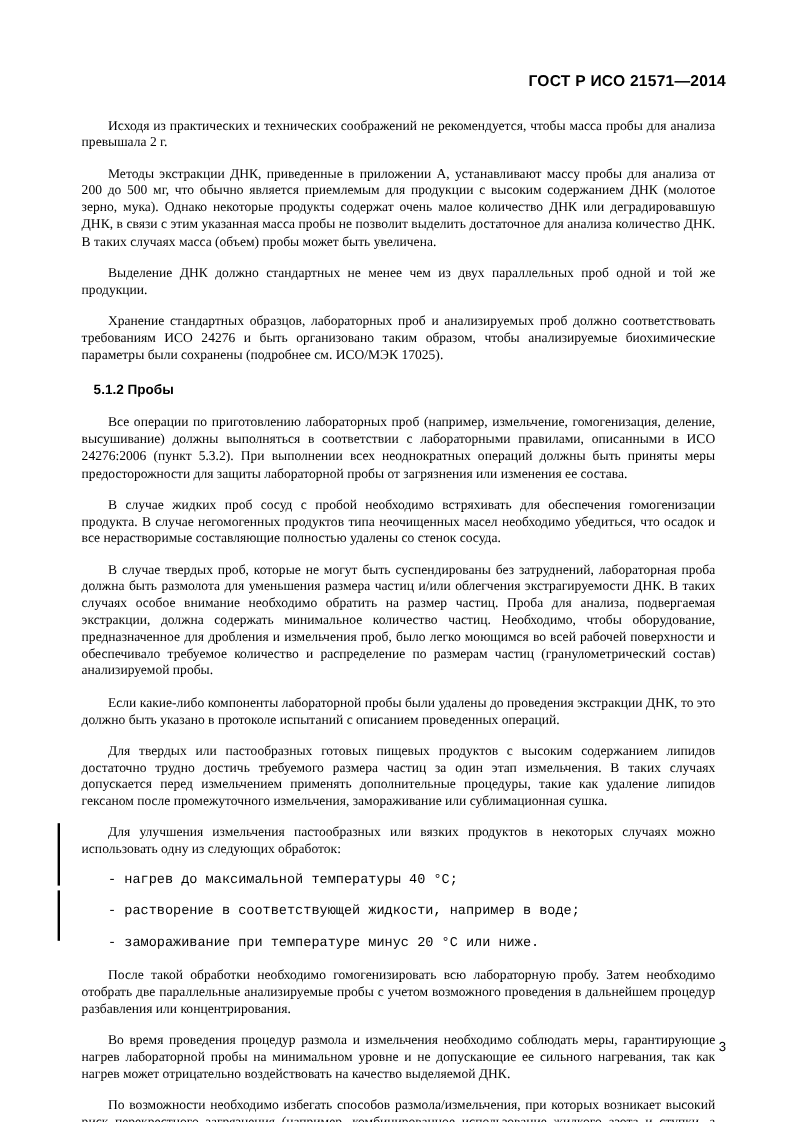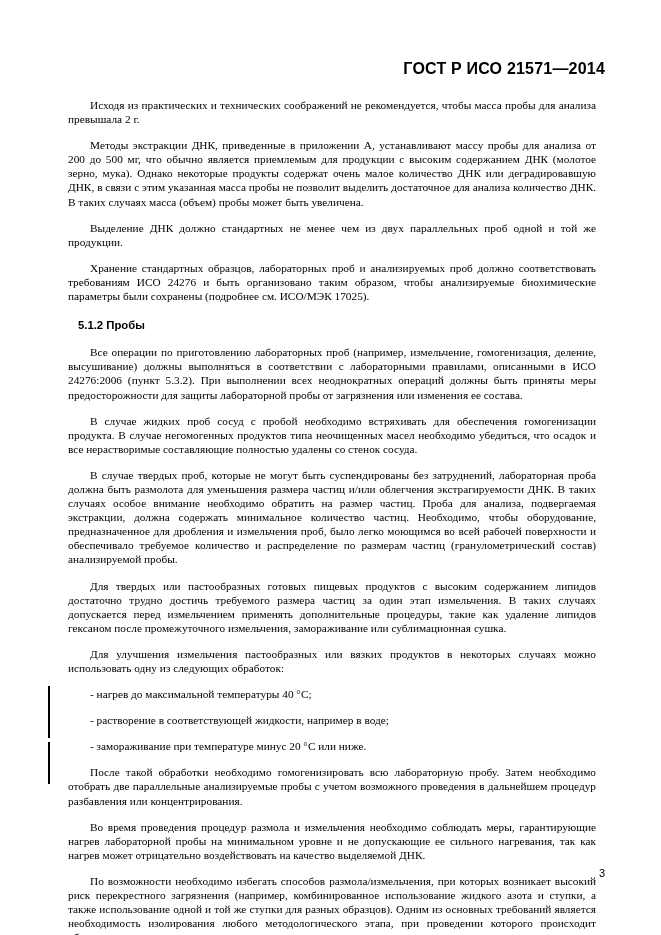--- a/index.html
+++ b/index.html
@@ -20,40 +20,41 @@
     width: 661px;
     height: 935px;
     box-sizing: border-box;
     padding: 0;
   }
   .header {
     position: absolute;
     top: 60px;
     right: 56px;
     font-family: "Liberation Sans", sans-serif;
-    font-size: 16px;
+    font-size: 13px;
     font-weight: bold;
     letter-spacing: 0.2px;
   }
   .content {
     position: absolute;
     top: 86px;
     left: 56px;
     width: 552px;
   }
   p {
     margin: 12px;
     font-size: 11.3px;
     line-height: 14.1px;
     text-align: justify;
     text-indent: 22px;
     hyphens: auto;
   }
   p.dash {
     text-indent: 22px;
+    font-family: Liberation Mono, monospace;
   }
   .clause {
     margin: 0;
     font-family: "Liberation Sans", sans-serif;
     font-size: 11.3px;
     font-weight: bold;
     line-height: 14.1px;
     text-indent: 22px;
     padding-top: 3px;
     padding-bottom: 1px;
@@ -81,20 +82,21 @@
 
   <div class="content">
       <p>Исходя из практических и технических соображений не рекомендуется, чтобы масса пробы для анализа превышала 2 г.</p>
       <p>Методы экстракции ДНК, приведенные в приложении А, устанавливают массу пробы для анализа от 200 до 500 мг, что обычно является приемлемым для продукции с высоким содержанием ДНК (молотое зерно, мука). Однако некоторые продукты содержат очень малое количество ДНК или деградировавшую ДНК, в связи с этим указанная масса пробы не позволит выделить достаточное для анализа количество ДНК. В таких случаях масса (объем) пробы может быть увеличена.</p>
       <p>Выделение ДНК должно стандартных не менее чем из двух параллельных проб одной и той же продукции.</p>
       <p>Хранение стандартных образцов, лабораторных проб и анализируемых проб должно соответствовать требованиям ИСО 24276 и быть организовано таким образом, чтобы анализируемые биохимические параметры были сохранены (подробнее см. ИСО/МЭК 17025).</p>
       <div class="clause">5.1.2 Пробы</div>
       <p>Все операции по приготовлению лабораторных проб (например, измельчение, гомогенизация, деление, высушивание) должны выполняться в соответствии с лабораторными правилами, описанными в ИСО 24276:2006 (пункт 5.3.2). При выполнении всех неоднократных операций должны быть приняты меры предосторожности для защиты лабораторной пробы от загрязнения или изменения ее состава.</p>
       <p>В случае жидких проб сосуд с пробой необходимо встряхивать для обеспечения гомогенизации продукта. В случае негомогенных продуктов типа неочищенных масел необходимо убедиться, что осадок и все нерастворимые составляющие полностью удалены со стенок сосуда.</p>
       <p>В случае твердых проб, которые не могут быть суспендированы без затруднений, лабораторная проба должна быть размолота для уменьшения размера частиц и/или облегчения экстрагируемости ДНК. В таких случаях особое внимание необходимо обратить на размер частиц. Проба для анализа, подвергаемая экстракции, должна содержать минимальное количество частиц. Необходимо, чтобы оборудование, предназначенное для дробления и измельчения проб, было легко моющимся во всей рабочей поверхности и обеспечивало требуемое количество и распределение по размерам частиц (гранулометрический состав) анализируемой пробы.</p>
+      <p>Если какие-либо компоненты лабораторной пробы были удалены до проведения экстракции ДНК, то это должно быть указано в протоколе испытаний с описанием проведенных операций.</p>
       <p>Для твердых или пастообразных готовых пищевых продуктов с высоким содержанием липидов достаточно трудно достичь требуемого размера частиц за один этап измельчения. В таких случаях допускается перед измельчением применять дополнительные процедуры, такие как удаление липидов гексаном после промежуточного измельчения, замораживание или сублимационная сушка.</p>
       <p>Для улучшения измельчения пастообразных или вязких продуктов в некоторых случаях можно использовать одну из следующих обработок:</p>
       <p class="dash">- нагрев до максимальной температуры 40 °С;</p>
       <p class="dash">- растворение в соответствующей жидкости, например в воде;</p>
       <p class="dash">- замораживание при температуре минус 20 °С или ниже.</p>
       <p>После такой обработки необходимо гомогенизировать всю лабораторную пробу. Затем необходимо отобрать две параллельные анализируемые пробы с учетом возможного проведения в дальнейшем процедур разбавления или концентрирования.</p>
       <p>Во время проведения процедур размола и измельчения необходимо соблюдать меры, гарантирующие нагрев лабораторной пробы на минимальном уровне и не допускающие ее сильного нагревания, так как нагрев может отрицательно воздействовать на качество выделяемой ДНК.</p>
       <p>По возможности необходимо избегать способов размола/измельчения, при которых возникает высокий риск перекрестного загрязнения (например, комбинированное использование жидкого азота и ступки, а также использование одной и той же ступки для разных образцов). Одним из основных требований является необходимость изолирования любого методологического этапа, при проведении которого происходит образование пыли, от всех других аналитических этапов и процедур.</p>
     </div>
 

